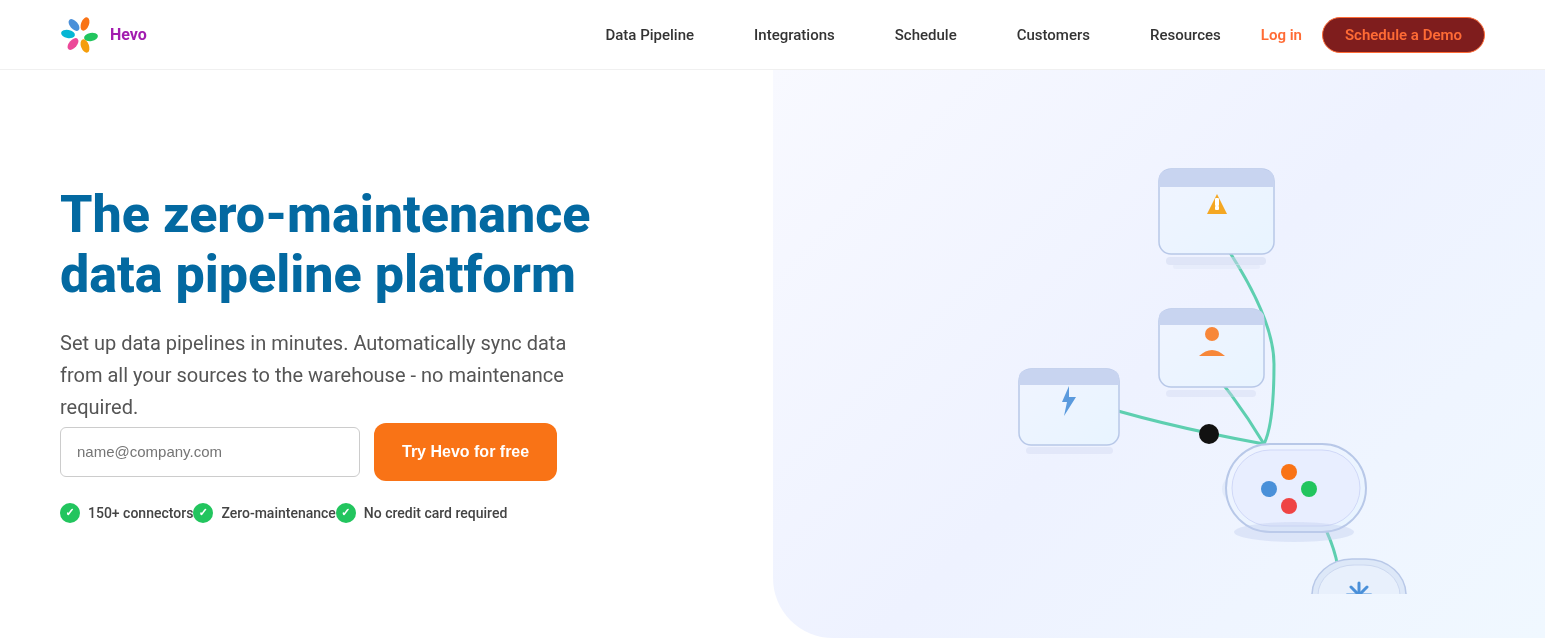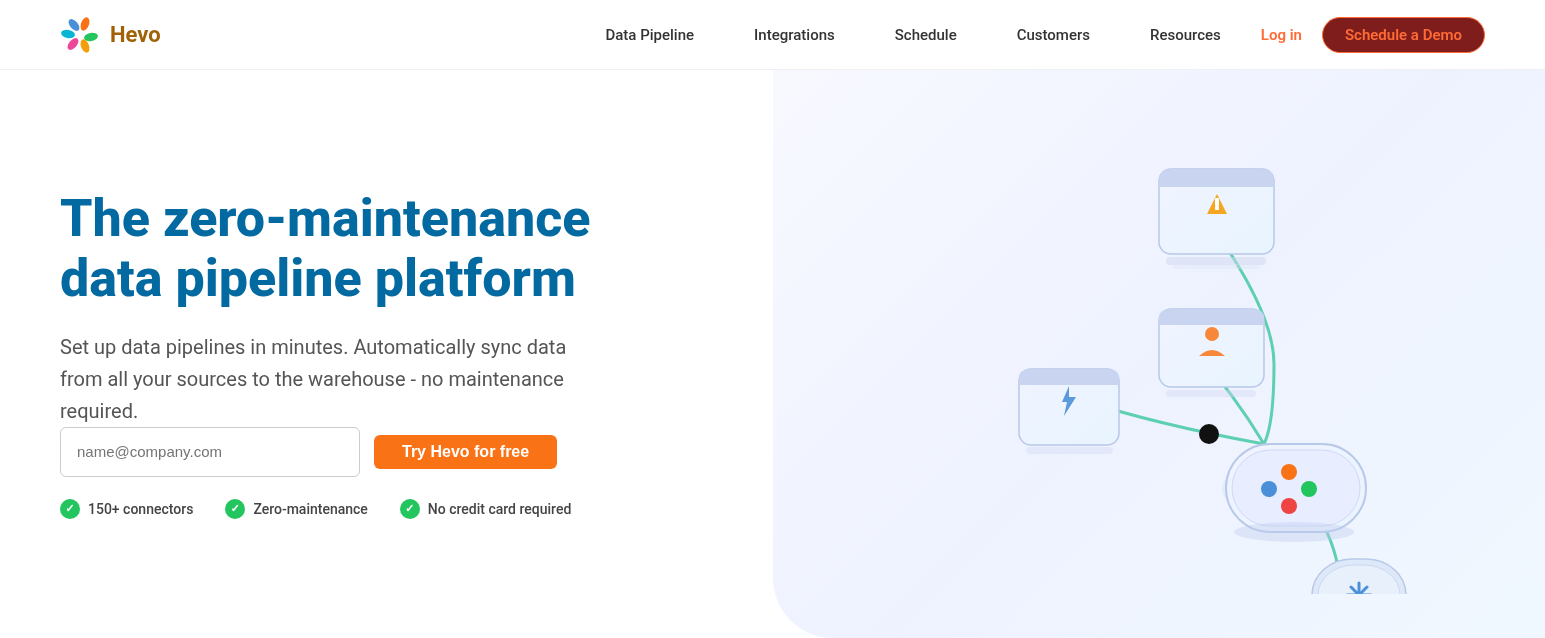--- a/index.html
+++ b/index.html
@@ -27,23 +27,23 @@
       align-items: center;
       gap: 10px;
       text-decoration: none;
       margin-right: auto;
     }
     .logo-icon {
       width: 40px;
       height: 40px;
     }
     .logo-text {
-      font-size: 22px;
+      font-size: 16px;
       font-weight: 700;
-      color: #a16207;
+      color: #a21caf;
     }
     .nav-links {
       display: flex;
       align-items: center;
       gap: 60px;
       margin-right: 40px;
     }
     .nav-link {
       font-size: 15px;
       color: #333;
@@ -107,35 +107,34 @@
       width: 300px;
       height: 50px;
       border: 1.5px solid #ccc;
       border-radius: 6px;
       padding: 16px 16px;
       font-size: 15px;
       color: #999;
       outline: none;
     }
     .hero-cta-btn {
-      height: 34px;
+      height: 58px;
       padding: 0 28px;
       background: #f97316;
       color: #fff;
       border: none;
-      border-radius: 6px;
+      border-radius: 12px;
       font-size: 16px;
       font-weight: 700;
       cursor: pointer;
       white-space: nowrap;
     }
     .hero-badges {
       display: flex;
       align-items: center;
-      gap: 32px;
     }
     .badge-item {
       display: flex;
       align-items: center;
       gap: 8px;
       font-size: 14px;
       color: #444;
       font-weight: 500;
     }
     .check-icon {

